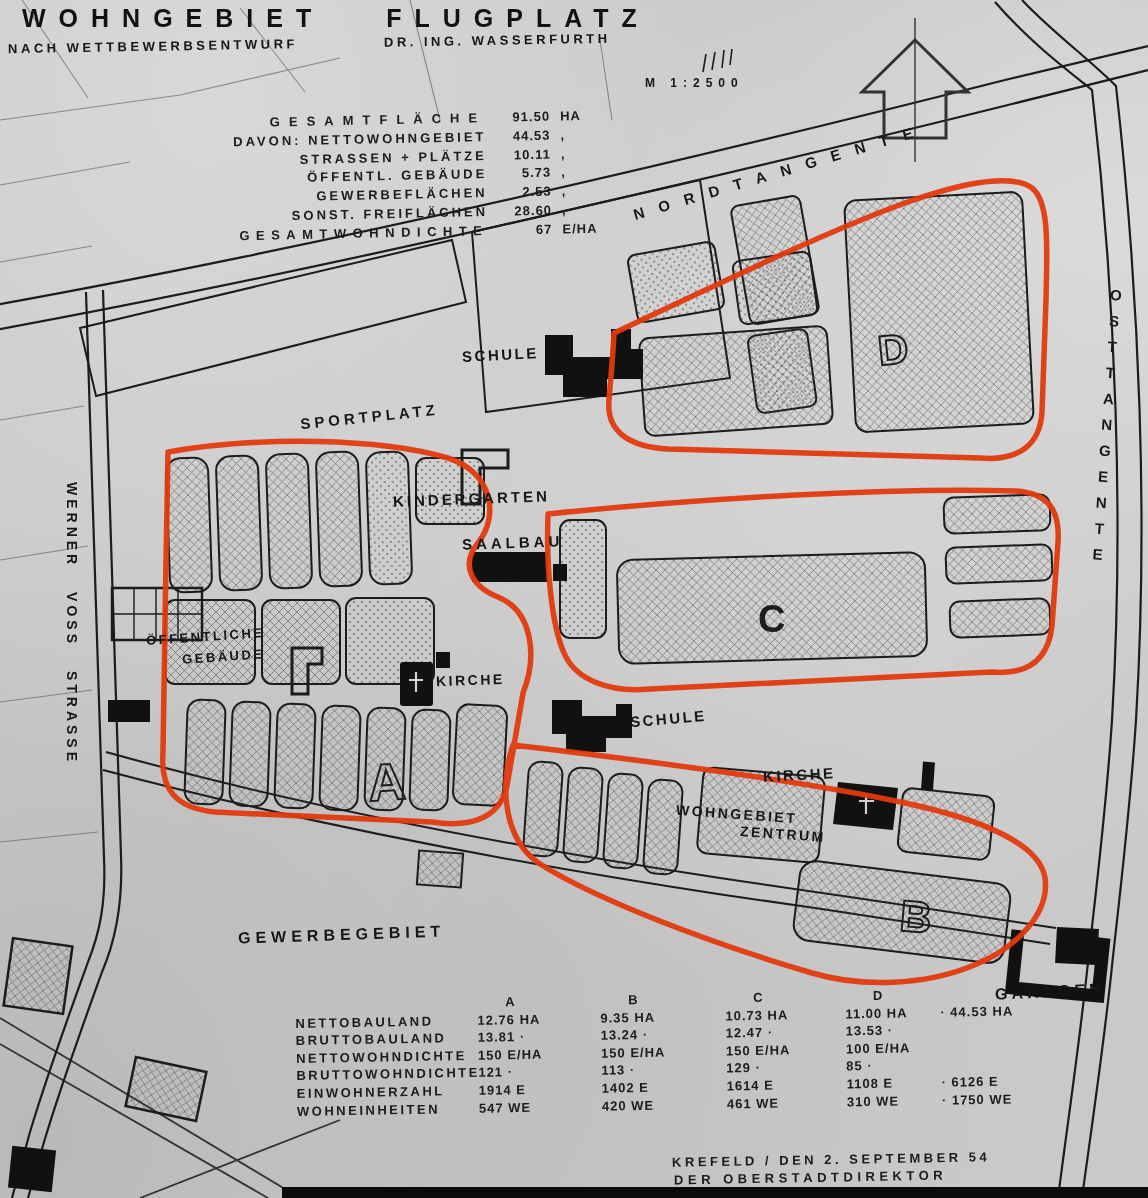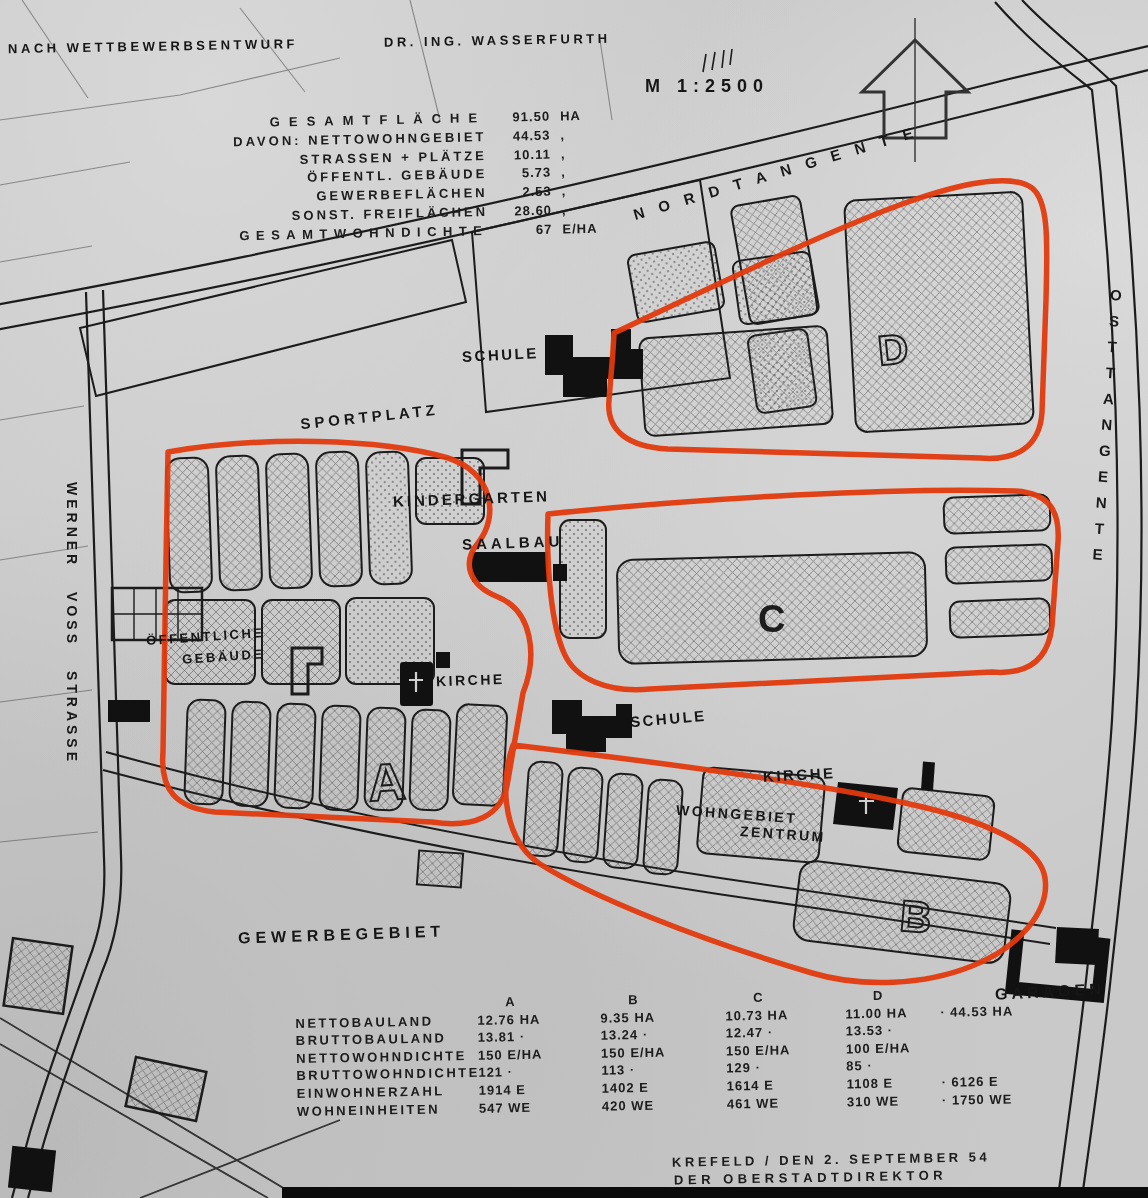--- a/index.html
+++ b/index.html
@@ -15,21 +15,21 @@
       radial-gradient(ellipse at 5% 95%,  #b9b9b9 0%, rgba(185,185,185,0) 40%);
     color:#1c1c1c;
   }
   .abs{position:absolute;}
   .lbl{
     position:absolute; font-weight:bold; color:#161616; white-space:nowrap;
     letter-spacing:2.5px; font-size:15px;
   }
   .title1{font-size:25px; font-weight:600; letter-spacing:13px; word-spacing:42px; color:#111;}
   .title2{font-size:13px; font-weight:bold; letter-spacing:3.5px; display:flex; gap:86px; color:#161616;}
-  .scale{font-size:18px; letter-spacing:6px;text-align:center;}
+  .scale{font-size:12px; letter-spacing:6px;text-align:center;}
   
   .stats{position:absolute; left:58px; top:119px; width:560px; transform:rotate(-1.2deg); transform-origin:left top;}
   .stats .srow{display:flex; align-items:baseline; height:18.8px; font-size:13px; font-weight:bold;}
   .stats .sl{width:428px; text-align:right; letter-spacing:3px; white-space:nowrap;}
   .stats .srow:first-child .sl{letter-spacing:9px;}
   .stats .srow:last-child  .sl{letter-spacing:6.5px;}
   .stats .sv{width:64px; text-align:right; letter-spacing:1px;}
   .stats .su{width:58px; padding-left:10px; letter-spacing:1px;}
   
   .street{position:absolute; font-weight:bold; color:#181818; white-space:nowrap;}
@@ -196,20 +196,21 @@
     <g fill="none" stroke="#e23a0d" stroke-width="5.5" stroke-linejoin="round" stroke-linecap="round" opacity="0.95">
       <path d="M168,452 C260,436 380,438 448,458 C492,472 500,515 478,543 C462,562 468,585 498,597 C532,611 538,655 523,693 L508,780 C503,818 472,828 432,822 L215,812 C176,808 160,790 163,752 L166,560 Z"></path>
       <path d="M513,745 C640,760 800,780 905,803 C985,820 1040,845 1045,878 C1050,912 1018,948 972,966 C925,985 862,988 812,973 C700,940 592,897 540,864 C506,842 498,790 513,745 Z"></path>
       <path d="M548,514 C700,498 900,487 1015,491 C1050,493 1060,512 1058,542 L1052,626 C1048,661 1027,675 992,672 L650,689 C608,693 575,679 564,653 C552,626 546,570 548,514 Z"></path>
       <path d="M614,333 C720,283 830,230 905,203 C955,185 1010,172 1032,188 C1050,202 1047,250 1046,300 L1042,412 C1040,447 1016,461 980,458 L668,449 C630,447 606,432 609,400 C611,375 613,355 614,333 Z"></path>
     </g>
 
     <rect x="282" y="1187" width="866" height="11" fill="#0b0b0b"></rect>
   </svg>
 
+  <div class="lbl title1" style="left:22px; top:4px;">WOHNGEBIET FLUGPLATZ</div>
   <div class="abs title2" style="left:8px; top:36px; transform:rotate(-1deg);">
     <span>NACH WETTBEWERBSENTWURF</span>
     <span>DR. ING. WASSERFURTH</span>
   </div>
   <div class="lbl scale" style="left:645px; top:76px;">M 1:2500</div>
 
   <div class="stats">
     <div class="srow">
         <span class="sl">GESAMTFLÄCHE</span>
         <span class="sv">91.50</span>

